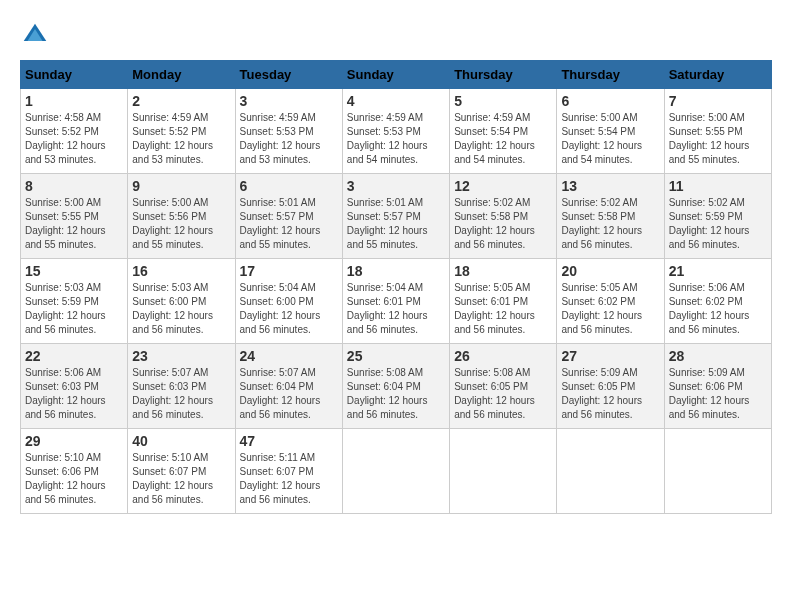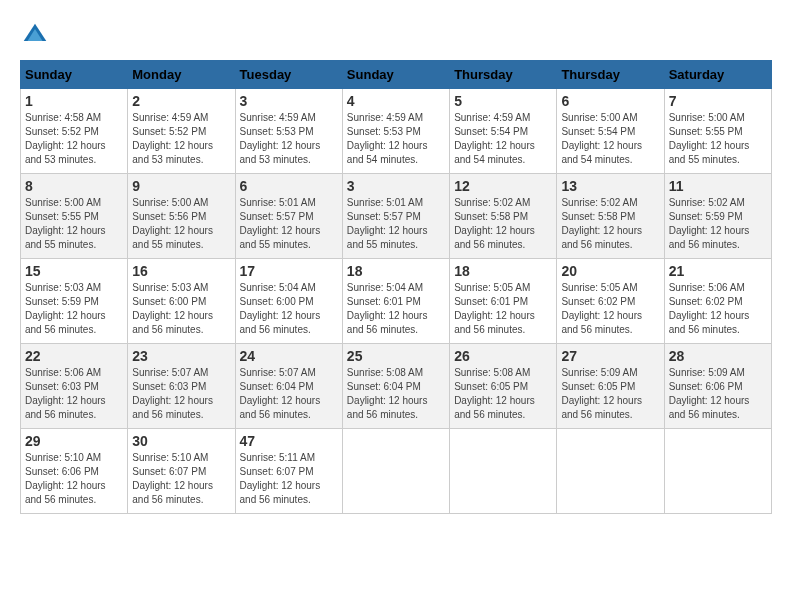--- a/index.html
+++ b/index.html
@@ -360,21 +360,21 @@
       <tr>
         <td>
         <span class="day-number">29</span>
         <div class="day-info">
           Sunrise: 5:10 AM<br>
           Sunset: 6:06 PM<br>
           Daylight: 12 hours and 56 minutes.
         </div>
       </td>
         <td>
-        <span class="day-number">30</span>
+        <span class="day-number">40</span>
         <div class="day-info">
           Sunrise: 5:10 AM<br>
           Sunset: 6:07 PM<br>
           Daylight: 12 hours and 56 minutes.
         </div>
       </td>
         <td>
         <span class="day-number">47</span>
         <div class="day-info">
           Sunrise: 5:11 AM<br>

